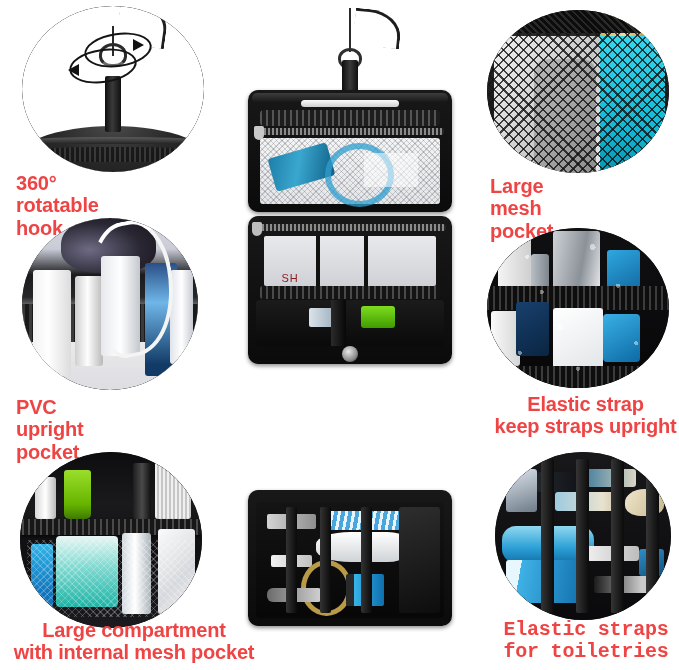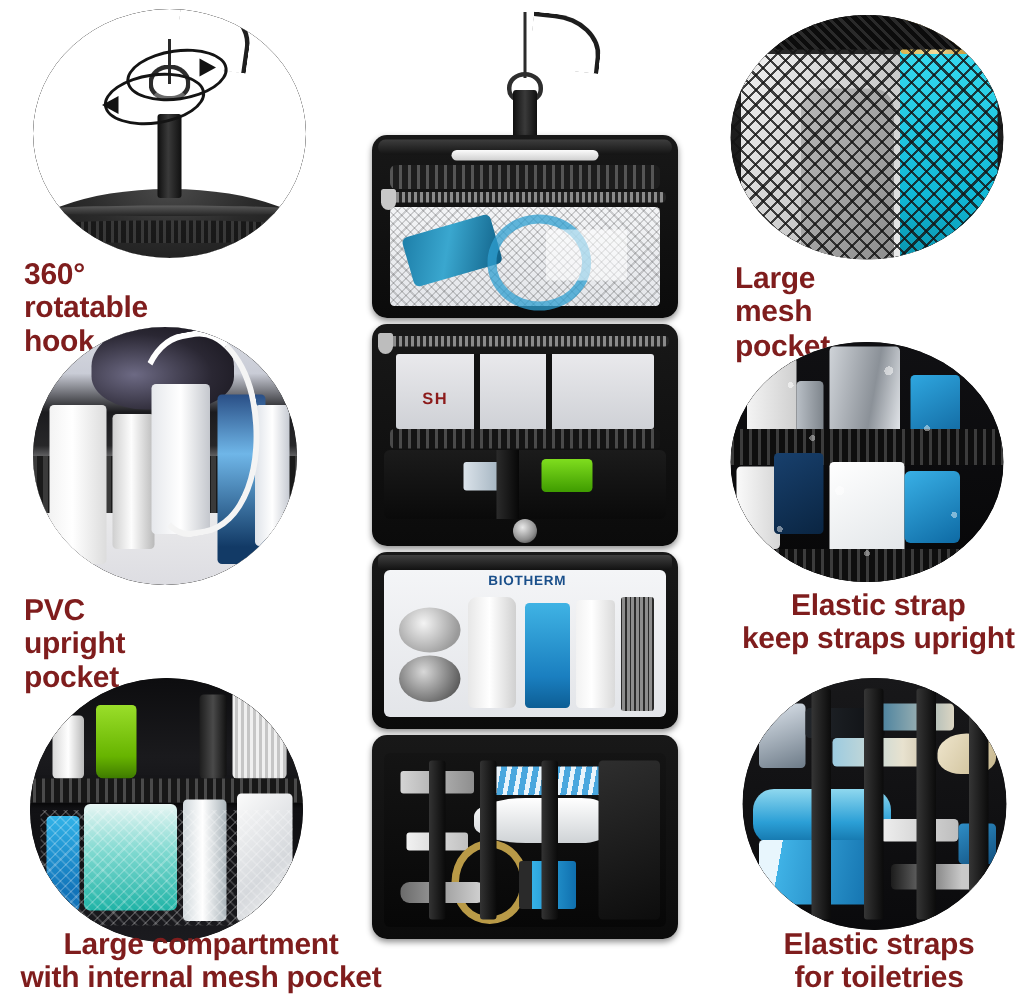--- a/index.html
+++ b/index.html
@@ -34,21 +34,21 @@
   }
   .circle .inner {
     position: absolute;
     inset: 0;
     border-radius: 50%;
     overflow: hidden;
   }
   .caption {
     position: absolute;
     font-weight: bold;
-    color: #7f1d1d;
+    color: #ef4444;
     line-height: 1.12;
     letter-spacing: -0.2px;
     white-space: pre-line;
   }
   .caption.left  { text-align: left;  }
   .caption.right { text-align: left;  }
   .caption.centerish { text-align: center; }
 
   
   #hook-circle { left: 22px; top: 6px; width: 182px; height: 166px; background:#ffffff; }
@@ -218,21 +218,21 @@
   .p2-zip { position:absolute; left: 3%; right: 3%; top: 8px; height: 7px; background: repeating-linear-gradient(90deg,#8a8a8a 0 2px,#242424 2px 4px); border-radius: 3px; }
   .p2-zippull { position:absolute; left: 2%; top: 6px; width: 10px; height: 14px; background:#bdbdbd; border-radius: 2px 2px 6px 6px; }
   .p2-shelf { position:absolute; left: 8%; right: 8%; top: 20px; height: 50px; background: linear-gradient(180deg,#e9e9ec,#cfd1d6); border-radius: 2px; }
   .p2-div { position:absolute; top:0; bottom:0; width: 4px; background:#111; }
   .p2-strap { position:absolute; left: 6%; right: 6%; top: 70px; height: 13px; background: repeating-linear-gradient(90deg,#4a4a4a 0 2px,#141414 2px 6px); border-radius: 3px; }
   .p2-lower { position:absolute; left: 4%; right: 4%; top: 84px; bottom: 18px; background: linear-gradient(180deg,#1b1b1b,#0a0a0a); border-radius: 4px; }
   .p2-band { position:absolute; left: 40%; width: 15px; top: 0; bottom: 0; background: linear-gradient(90deg,#2b2b2b,#070707); }
   .p2-green { position:absolute; left: 56%; top: 14%; width: 18%; height: 46%; background: linear-gradient(180deg,#7fdd1e,#3f9c00); border-radius: 3px; }
   .p2-grey { position:absolute; left: 28%; top: 18%; width: 14%; height: 40%; background: linear-gradient(90deg,#dbe3ea,#9fb0bd); border-radius: 2px; }
   .p2-snap { position:absolute; left: 50%; transform:translateX(-50%); bottom: 2px; width: 16px; height: 16px; background: radial-gradient(circle at 40% 35%, #e9e9e9, #8d8d8d 60%, #2a2a2a); border-radius:50%; }
-  .p2-sh-label { position:absolute; left: 10%; top: 24px; font-size: 11px; color:#8c1b1b; font-weight:bold; letter-spacing:1px; }
+  .p2-sh-label { position:absolute; left: 10%; top: 36px; font-size: 11px; color:#8c1b1b; font-weight:normal; letter-spacing:1px; }
 
   
   #panel3 { top: 366px; height: 118px; }
   .p3-body {
     position:absolute; left: 4%; right: 4%; top: 12px; bottom: 8px;
     background: linear-gradient(180deg,#f4f5f7,#e3e5e9);
     border-radius: 4px;
   }
   .p3-topbar { position:absolute; left: 2%; right: 2%; top: 2px; height: 10px; background: linear-gradient(180deg,#3f3f3f,#121212); border-radius: 3px; }
   .p3-brand { position:absolute; left: 38%; top: 14px; font-size: 9px; font-weight:bold; color:#1a4f8a; letter-spacing:.5px; }
@@ -311,21 +311,21 @@
   #tl-razor  { left: 6%;  top: 10%; width: 18%; height: 26%; background: linear-gradient(160deg,#dfe6ee,#6d7b88); }
   #tl-dark1  { left: 24%; top: 12%; width: 30%; height: 12%; background: linear-gradient(90deg,#22262b,#0d0f12); }
   #tl-brushA { left: 34%; top: 24%; width: 38%; height: 11%; background: linear-gradient(90deg,#9ccbe0,#e8e2cf 70%,#cbbfa5); }
   #tl-brushB { left: 46%; top: 10%; width: 34%; height: 11%; background: linear-gradient(90deg,#2a6f96,#dcd6c3); }
   #tl-tanB   { left: 74%; top: 22%; width: 22%; height: 16%; background: linear-gradient(120deg,#efe6cd,#c7b78d); border-radius: 50% 50% 40% 40%; }
   #tl-bottle { left: 4%;  top: 44%; width: 52%; height: 22%; background: linear-gradient(180deg,#8fd8ef,#2b9fd6 60%,#1272a8); border-radius: 14px; }
   #tl-tube   { left: 6%;  top: 64%; width: 46%; height: 26%; background: linear-gradient(100deg,#e8f6fd 0 18%, #3fb2e6 18%, #0f6ba8 100%); border-radius: 3px 10px 10px 3px; }
   #tl-pen    { left: 52%; top: 56%; width: 30%; height: 9%; background: linear-gradient(90deg,#efefef,#bdbdbd); }
   #tl-clip   { left: 56%; top: 74%; width: 34%; height: 10%; background: linear-gradient(90deg,#1c1c1c,#c9c9c9 80%); }
   #tl-blue3  { left: 82%; top: 58%; width: 14%; height: 16%; background: linear-gradient(150deg,#2f8ec6,#11507f); }
-  #tool-caption { left: 493px; top: 619px; width: 186px; font-size: 20px; text-align:center; }
+  #tool-caption { left: 493px; top: 619px; width: 186px; font-size: 20px; text-align:center;font-family:Liberation Mono, monospace; }
 </style>
 </head>
 <body>
 
 <div class="stage">
 
   <div class="feature">
     <div class="circle" id="hook-circle">
       <div class="inner">
         <div class="hook-bagtop"></div>
@@ -407,32 +407,20 @@
       </div>
       <div class="p2-strap"></div>
       <div class="p2-lower">
         <div class="p2-grey"></div>
         <div class="p2-green"></div>
         <div class="p2-band"></div>
       </div>
       <div class="p2-snap"></div>
     </div>
 
-    <div class="panel" id="panel3">
-      <div class="p3-topbar"></div>
-      <div class="p3-body">
-        <div class="p3-it" id="p3-disc1"></div>
-        <div class="p3-it" id="p3-disc2"></div>
-        <div class="p3-it" id="p3-tube"></div>
-        <div class="p3-it" id="p3-blue"></div>
-        <div class="p3-it" id="p3-white"></div>
-        <div class="p3-it" id="p3-brush"></div>
-      </div>
-      <div class="p3-brand">BIOTHERM</div>
-    </div>
 
     <div class="panel" id="panel4">
       <div class="p4-body">
         <div class="p4-it" id="p4-clipper"></div>
         <div class="p4-it" id="p4-tooth"></div>
         <div class="p4-it" id="p4-hair"></div>
         <div class="p4-it" id="p4-razor"></div>
         <div class="p4-it" id="p4-ring"></div>
         <div class="p4-it" id="p4-paste"></div>
         <div class="p4-it" id="p4-brushh"></div>

